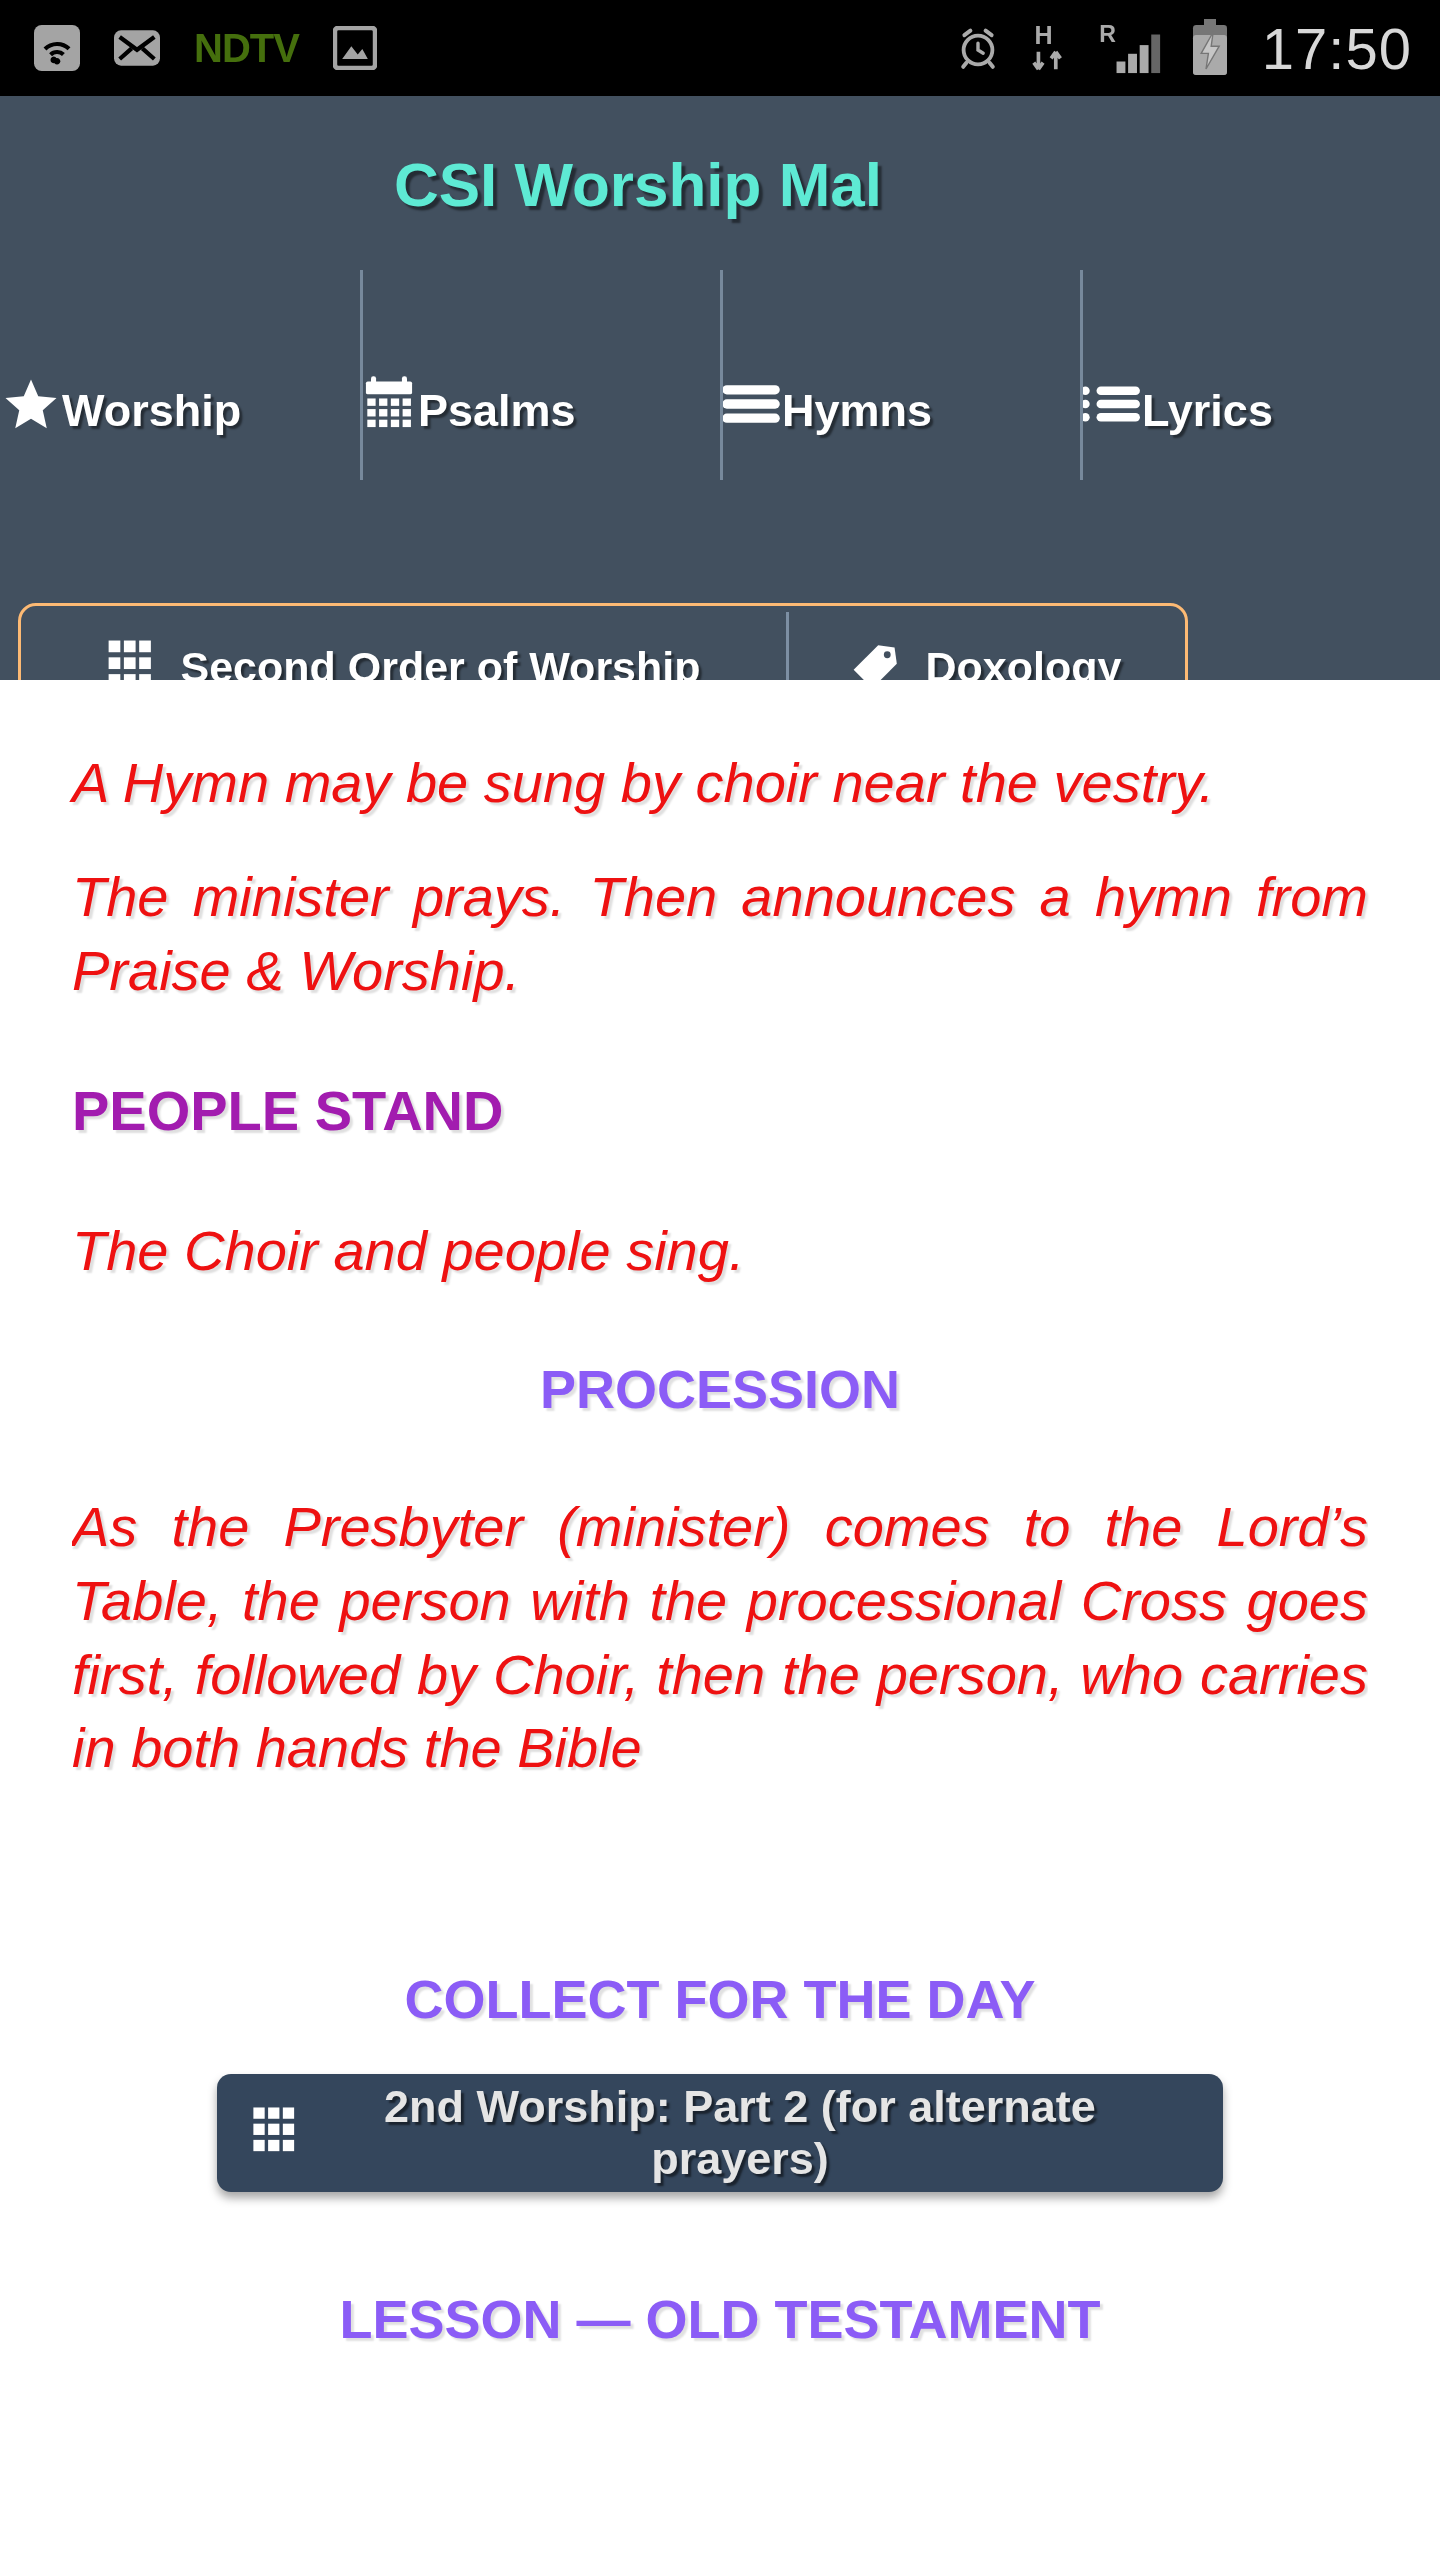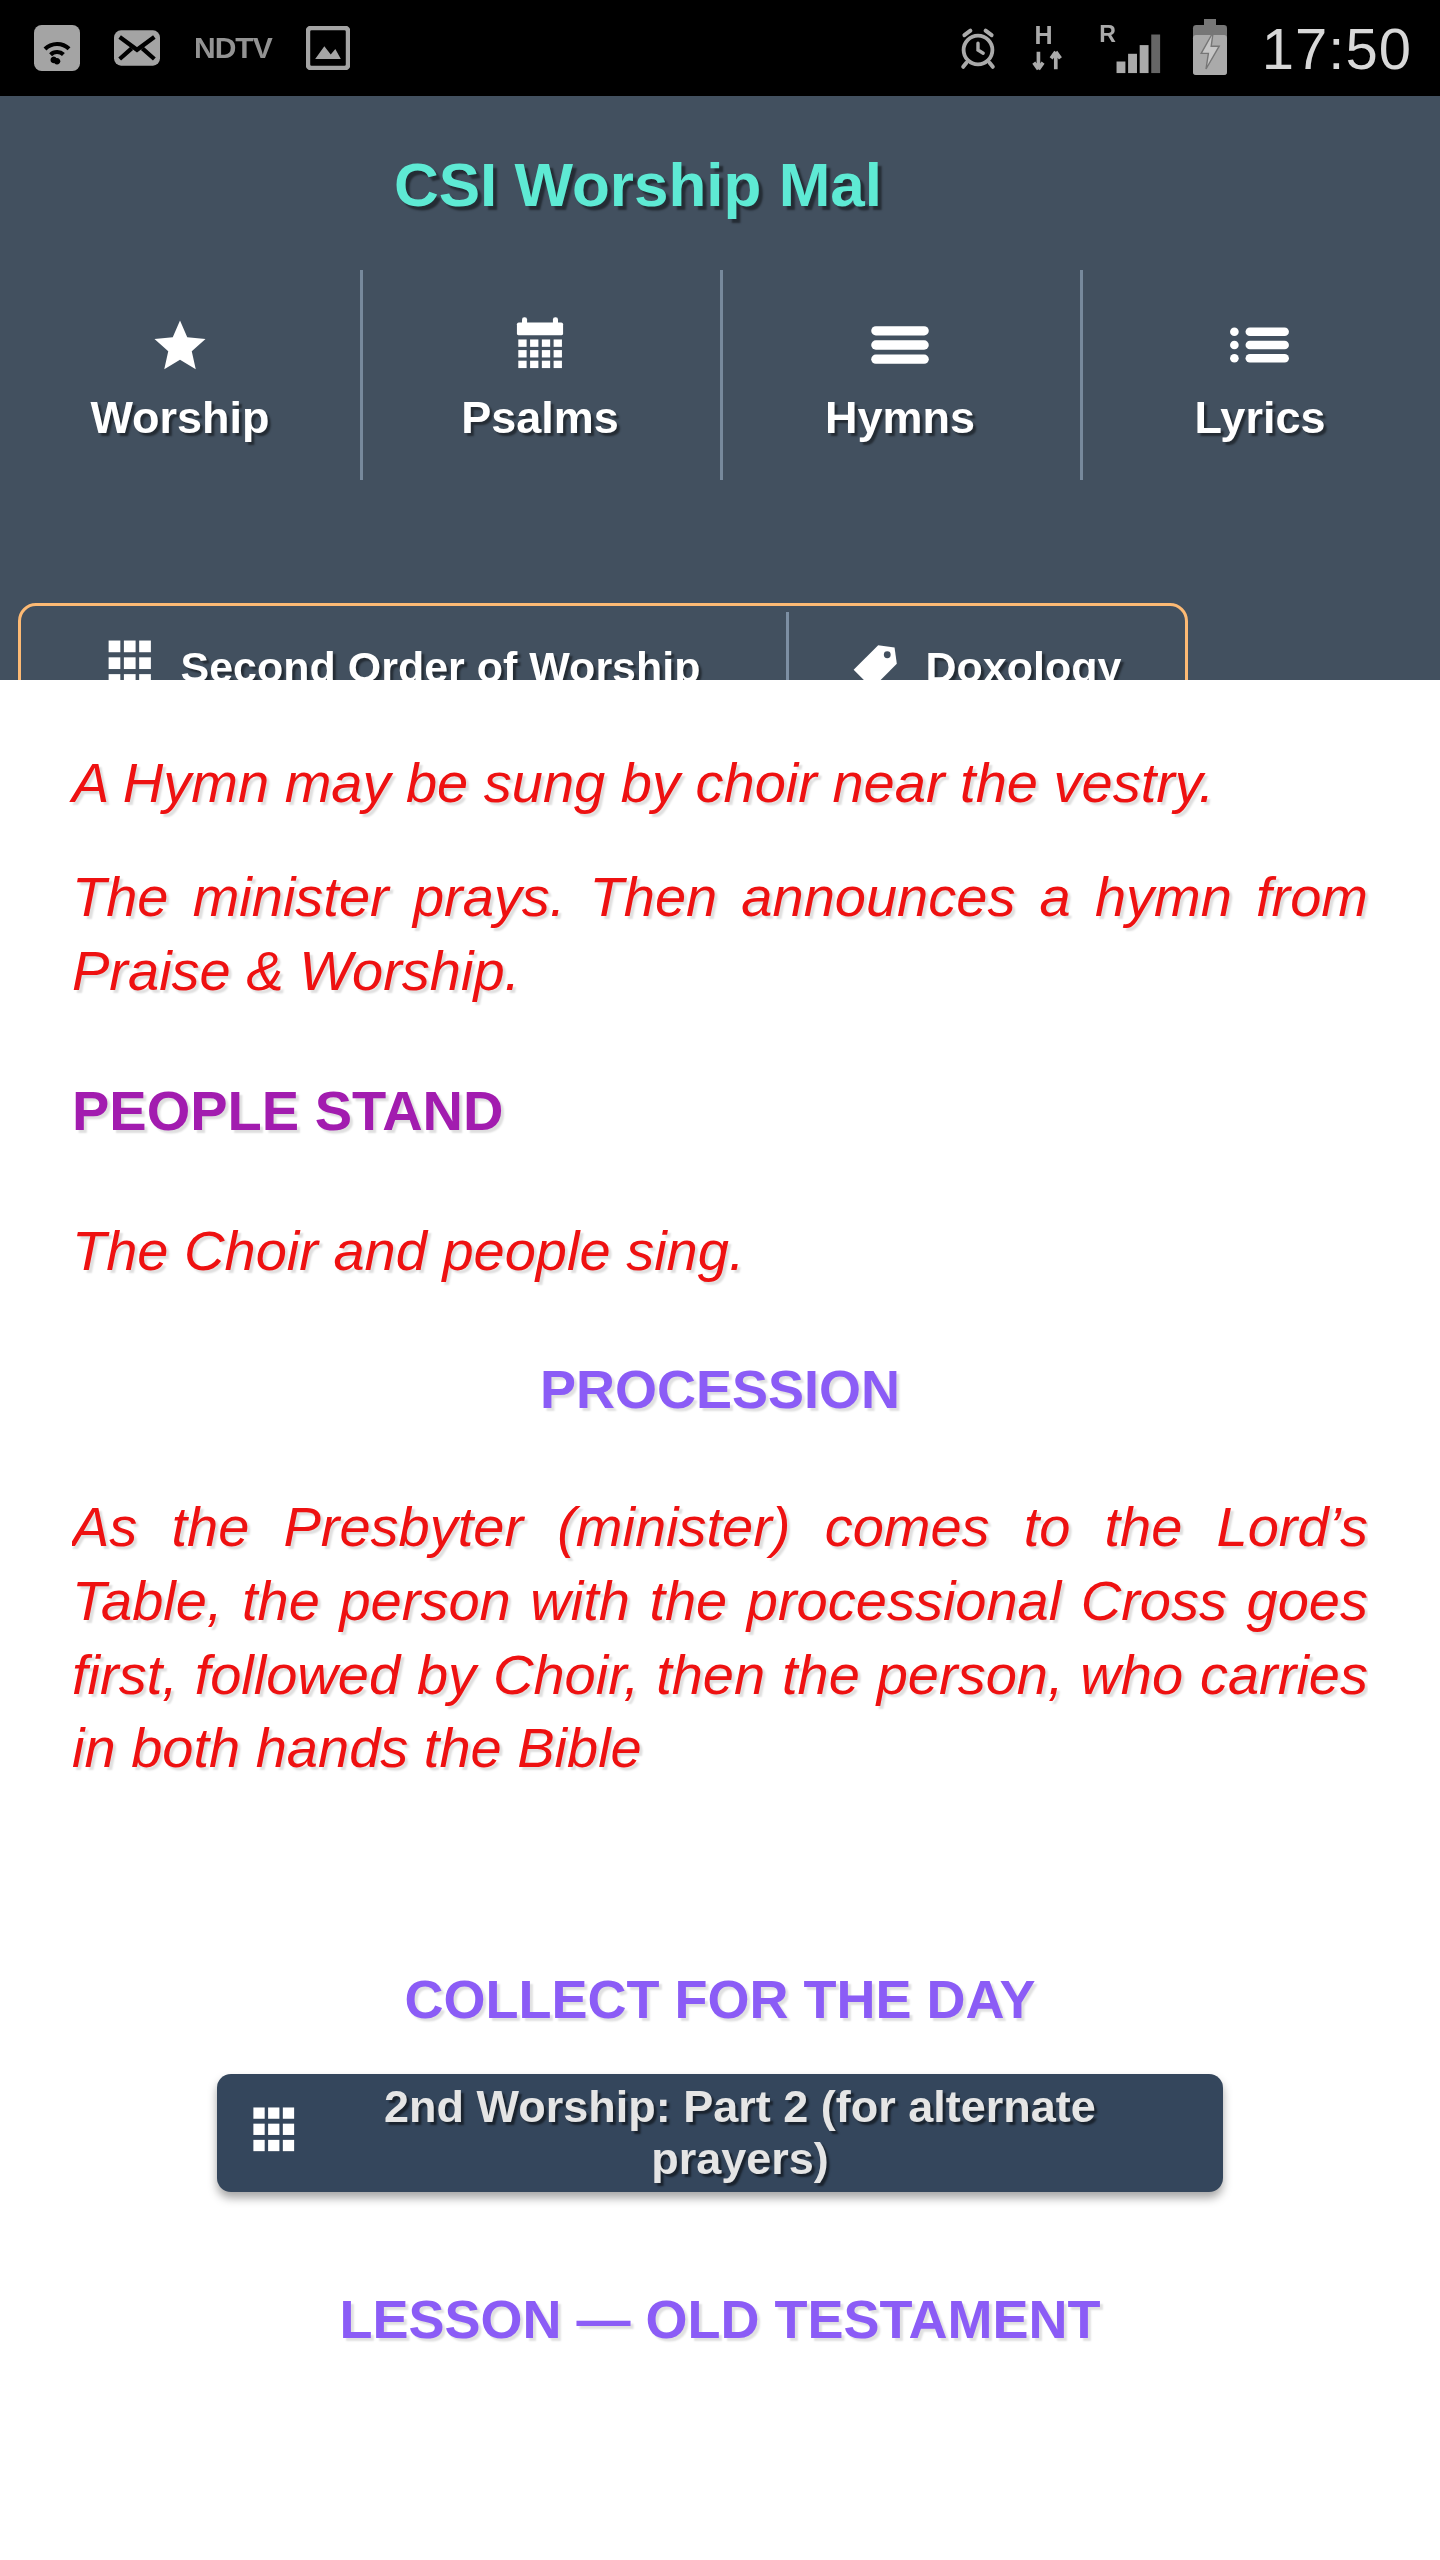--- a/index.html
+++ b/index.html
@@ -36,22 +36,22 @@
   .status-right {
     display: flex;
     align-items: center;
     gap: 26px;
   }
   .sicon {
     display: block;
     opacity: 0.82;
   }
   .ndtv-logo {
-    color: #a3a3a3;
-    font-size: 30px;
+    color: #4d7c0f;
+    font-size: 40px;
     font-weight: bold;
     letter-spacing: -1px;
     font-family: "Liberation Sans", sans-serif;
     opacity: 0.9;
   }
   .clock {
     color: #d8d8d8;
     font-size: 58px;
     font-weight: 300;
     letter-spacing: 1px;
@@ -86,21 +86,21 @@
     position: absolute;
     top: 178px; left: 0;
     width: 1440px;
     height: 222px;
     display: flex;
   }
   .tab {
     flex: 1 1 0;
     position: relative;
     display: flex;
-    flex-direction: column;
+    flex-direction: row;
     align-items: center;
     justify-content: flex-start;
     padding-top: 38px;
     box-sizing: border-box;
     text-align: right;
   }
   .tab + .tab::before {
     content: "";
     position: absolute;
     left: 0; top: -4px;

